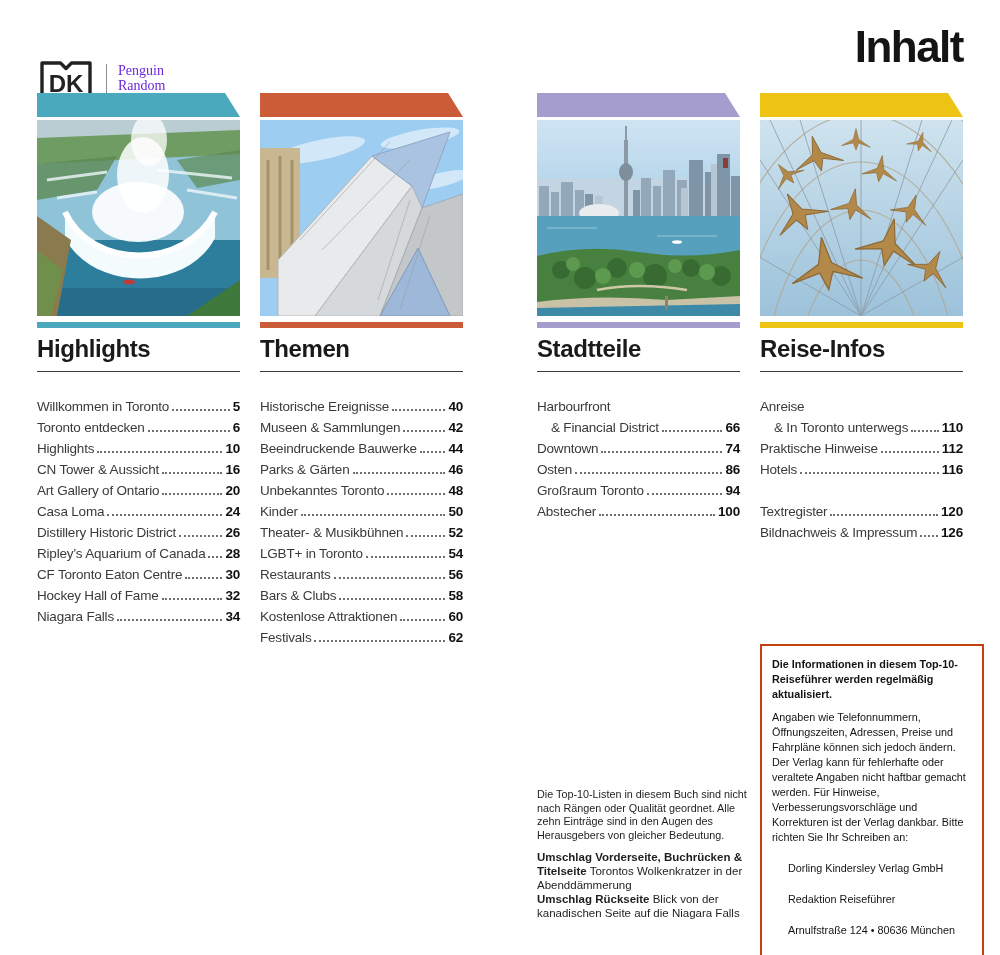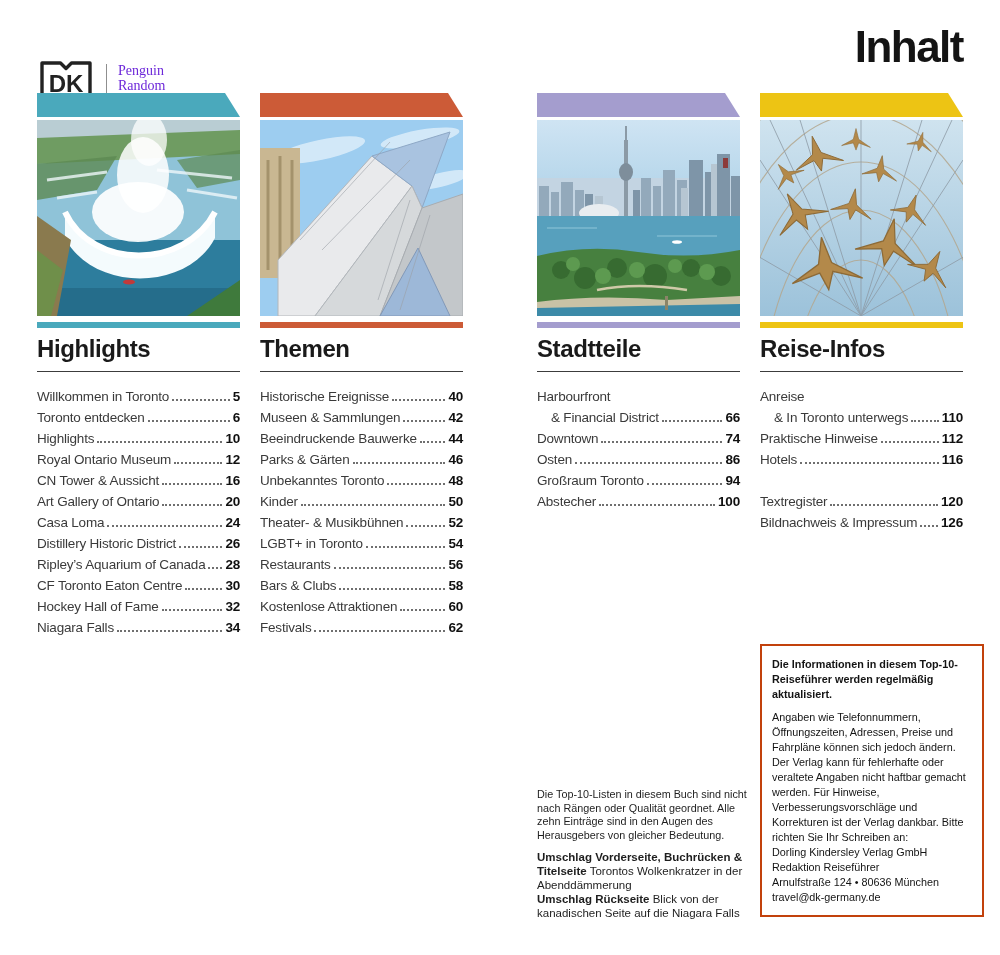--- a/index.html
+++ b/index.html
@@ -15,21 +15,21 @@
 
   
   .col{position:absolute;top:93px;width:203px;}
   .tab{height:24px;margin-bottom:3px;
        clip-path:polygon(0 0,calc(100% - 15px) 0,100% 100%,0 100%);}
   .photo{height:196px;overflow:hidden;background:#cfe0ea;}
   .photo svg{display:block;}
   .bar{height:6px;margin-top:6px;}
   .col-h{font-size:24px;font-weight:800;margin:7px 0 0;letter-spacing:-0.4px;color:#1a1a1a;
          border-bottom:1.5px solid #3c3c3c;padding-bottom:8px;}
-  .toc-list{list-style:none;margin:14px 0 0;padding:0;}
+  .toc-list{list-style:none;margin:24px 0 0;padding:0;}
   .toc-item{display:flex;align-items:baseline;font-size:13.5px;line-height:21px;
             color:#3a3a3a;letter-spacing:-0.2px;}
   .toc-item .lbl{white-space:nowrap;}
   .toc-item .dots{flex:1;border-bottom:2px dotted #6f6f6f;margin:0 3px 4px 3px;min-width:8px;}
   .toc-item .pg{font-weight:700;color:#101010;}
   .toc-item.indent{padding-left:14px;}
   .toc-item.spacer{height:21px;}
 
   
   .note-top10{position:absolute;left:537px;top:788px;width:212px;font-size:10.8px;
@@ -37,21 +37,21 @@
   .note-cover{position:absolute;left:537px;top:850px;width:212px;font-size:11.5px;
               line-height:14px;color:#1e1e1e;}
   .note-cover p{margin:0;}
   .note-cover b{font-weight:700;}
 
   .info-box{position:absolute;left:760px;top:644px;width:224px;min-height:260px;
             border:2px solid #c2410c;box-sizing:border-box;padding:11px 10px 10px;
             font-size:10.8px;line-height:15px;color:#141414;}
   .info-box .intro{font-weight:700;margin:0 0 8px;}
   .info-box p{margin:0;}
-  .addr div{margin:0;}
+  .addr div{margin:16px;}
 </style>
 </head>
 <body>
 
 <div class="page">
 
   <div class="brand">
     <svg width="58" height="54" viewBox="0 0 58 54">
       <path d="M5,5 H23.5 L29,10.5 L34.5,5 H53 V39.5 C44,39.5 35.5,41.5 29,46.5 C22.5,41.5 14,39.5 5,39.5 Z" fill="#ffffff" stroke="#222222" stroke-width="3.4" stroke-linejoin="round"></path>
       <text x="29" y="33.5" text-anchor="middle" font-family="Liberation Sans, sans-serif" font-size="24" font-weight="800" fill="#222222">DK</text>
@@ -104,25 +104,20 @@
         </li>
         <li class="toc-item">
           <span class="lbl">Toronto entdecken</span>
           <span class="dots"></span>
           <span class="pg">6</span>
         </li>
         <li class="toc-item">
           <span class="lbl">Highlights</span>
           <span class="dots"></span>
           <span class="pg">10</span>
-        </li>
-        <li class="toc-item">
-          <span class="lbl">Royal Ontario Museum</span>
-          <span class="dots"></span>
-          <span class="pg">12</span>
         </li>
         <li class="toc-item">
           <span class="lbl">CN Tower &amp; Aussicht</span>
           <span class="dots"></span>
           <span class="pg">16</span>
         </li>
         <li class="toc-item">
           <span class="lbl">Art Gallery of Ontario</span>
           <span class="dots"></span>
           <span class="pg">20</span>

